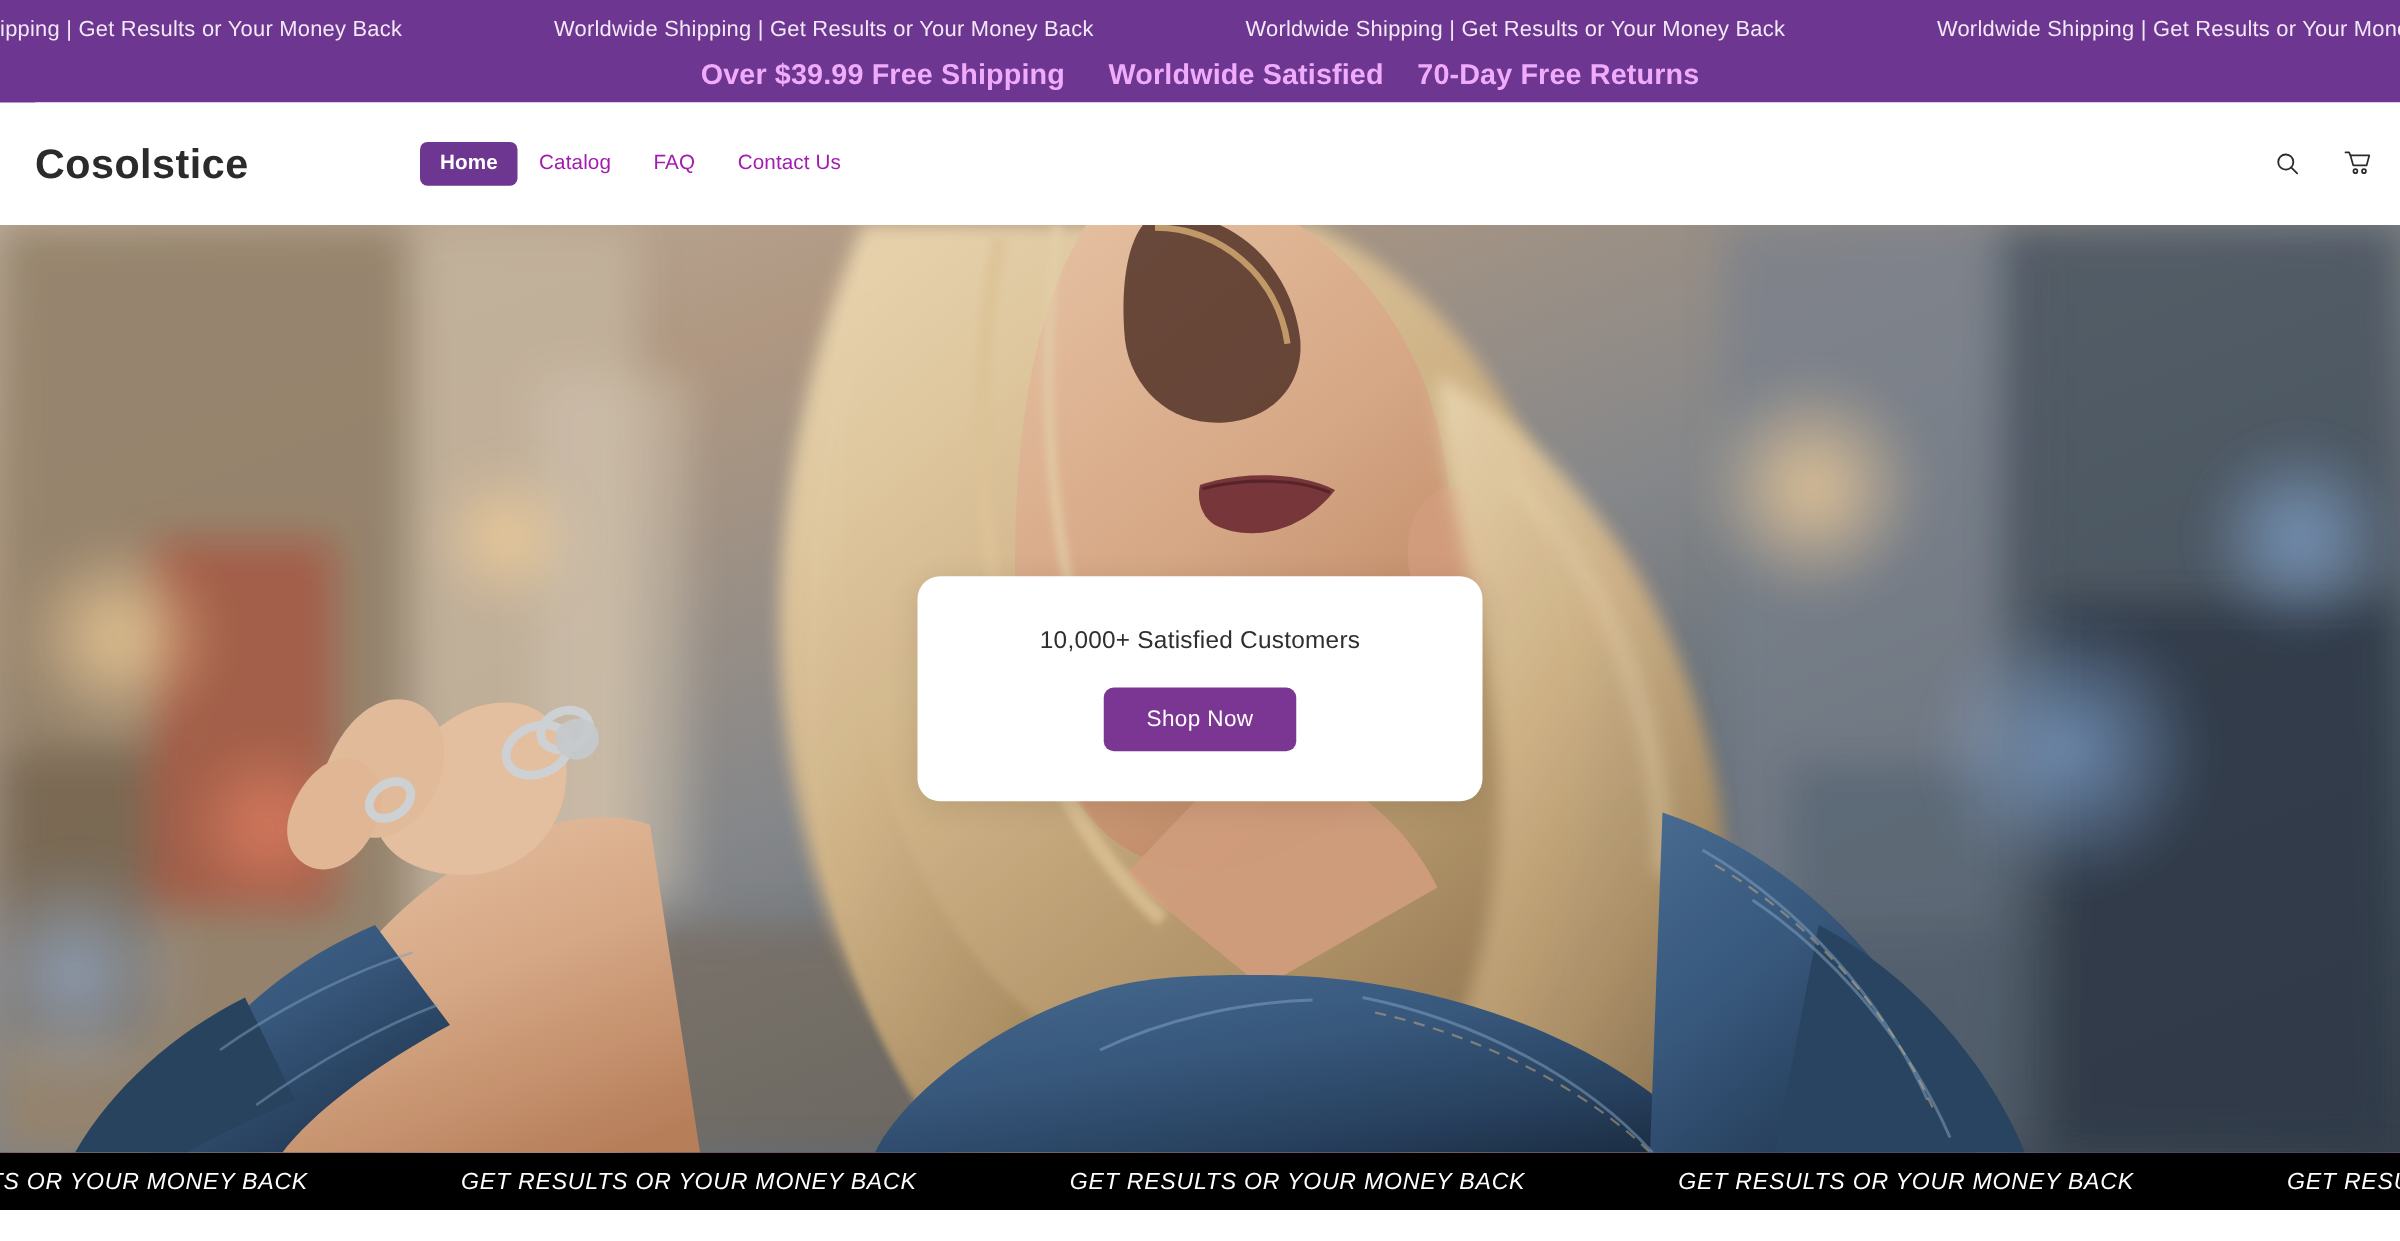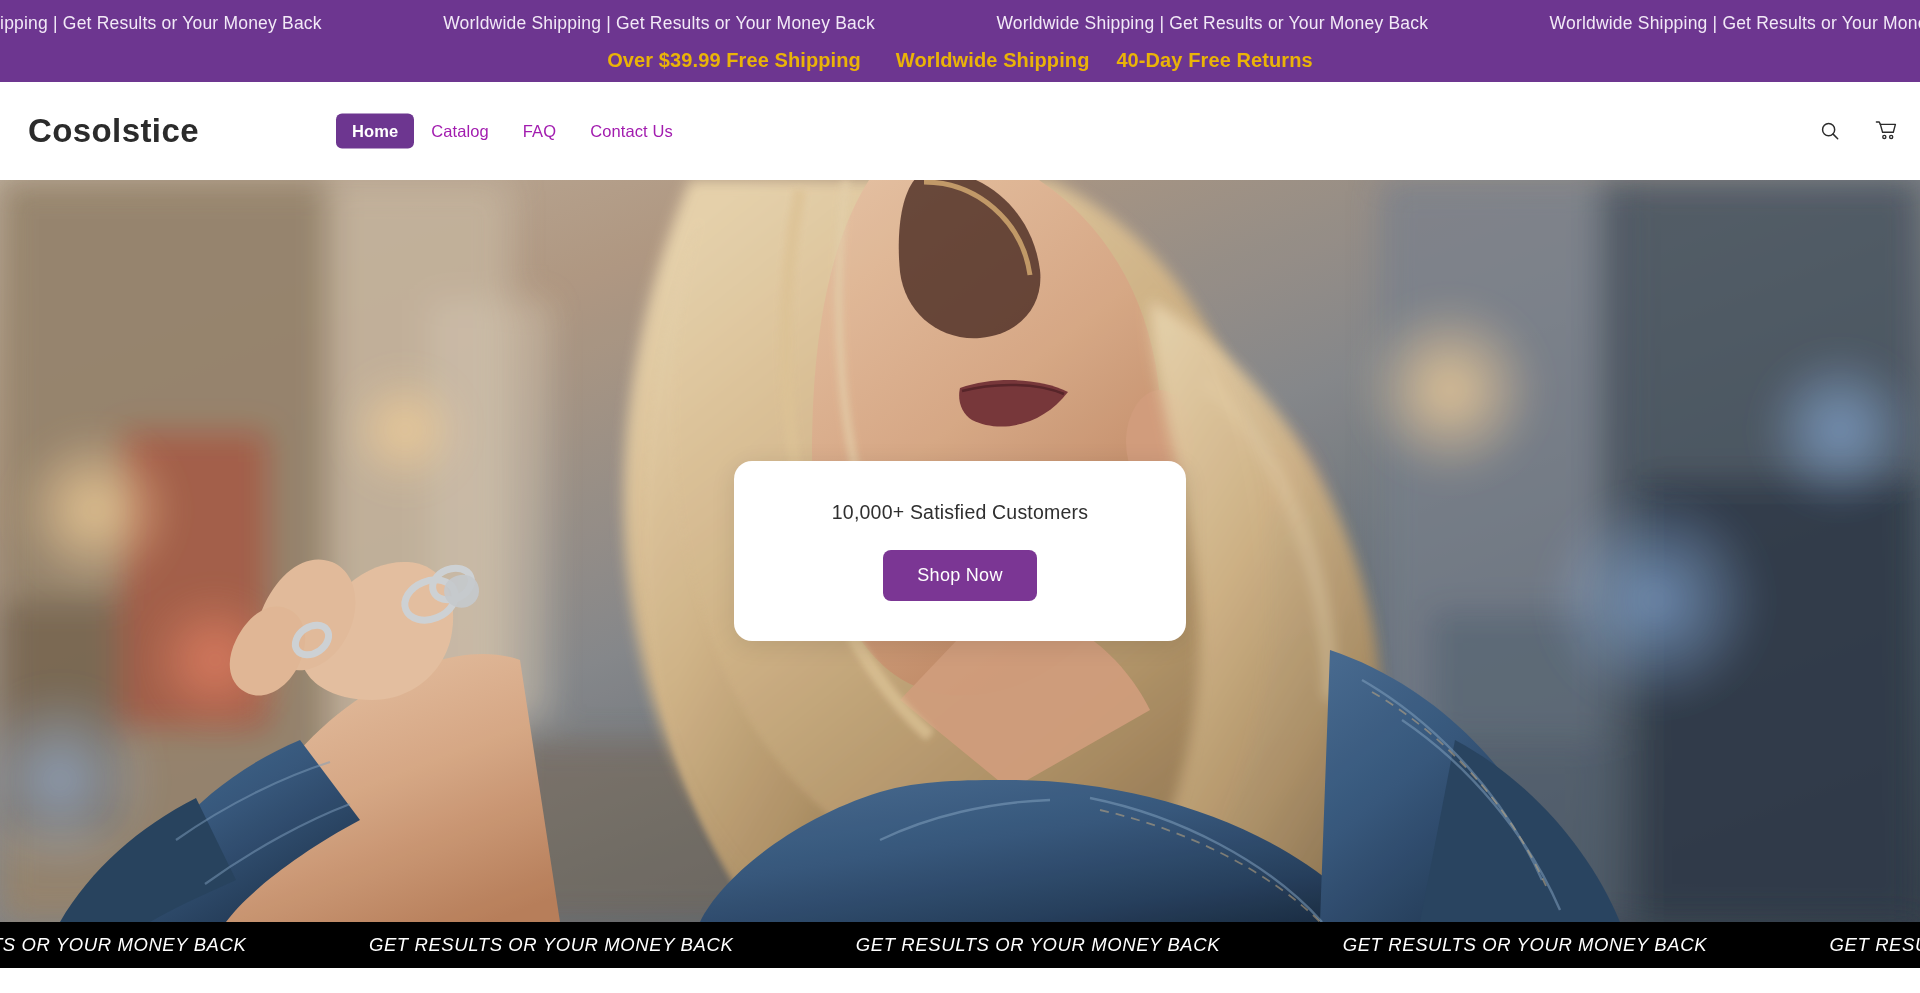--- a/index.html
+++ b/index.html
@@ -49,23 +49,23 @@
   .announce-static {
     width:100%;
     text-align:center;
     margin-top:8px;
     height:22px;
     line-height:22px;
     white-space:nowrap;
   }
   .announce-static .seg {
     display:inline-block;
-    font-size:20px;
+    font-size:23px;
     font-weight:bold;
-    color:#eab308;
+    color:#f0abfc;
     letter-spacing:0.1px;
     vertical-align:middle;
   }
   .announce-static .gap-lg { display:inline-block; width:26px; }
   .announce-static .gap-sm { display:inline-block; width:18px; }
 
   
   .header {
     width:100%;
     height:98px;
@@ -219,23 +219,23 @@
       <span class="item">Worldwide Shipping | Get Results or Your Money Back</span>
       <span class="item">Worldwide Shipping | Get Results or Your Money Back</span>
       
       
     </div>
   </div>
 
   <div class="announce-static">
     <span class="seg">Over $39.99 Free Shipping</span>
     <span class="gap-lg"></span>
-    <span class="seg">Worldwide Shipping</span>
+    <span class="seg">Worldwide Satisfied</span>
     <span class="gap-sm"></span>
-    <span class="seg">40-Day Free Returns</span>
+    <span class="seg">70-Day Free Returns</span>
   </div>
 
 </div>
 
 <div class="header">
 
   <nav class="nav">
     <a href="#" class="active">Home</a>
     <a href="#">Catalog</a>
     <a href="#">FAQ</a>

